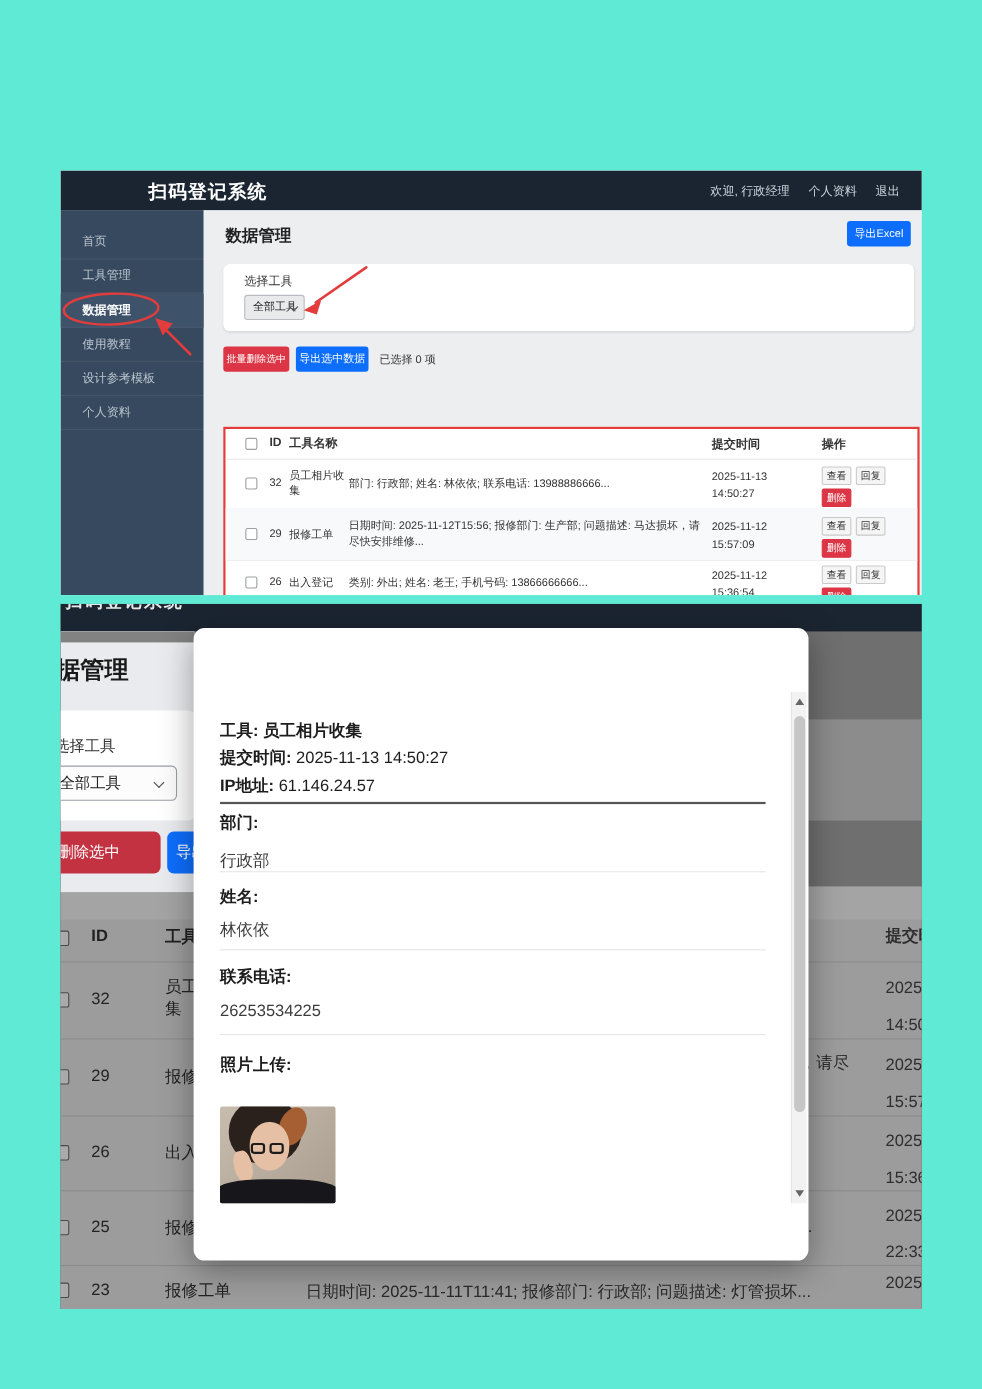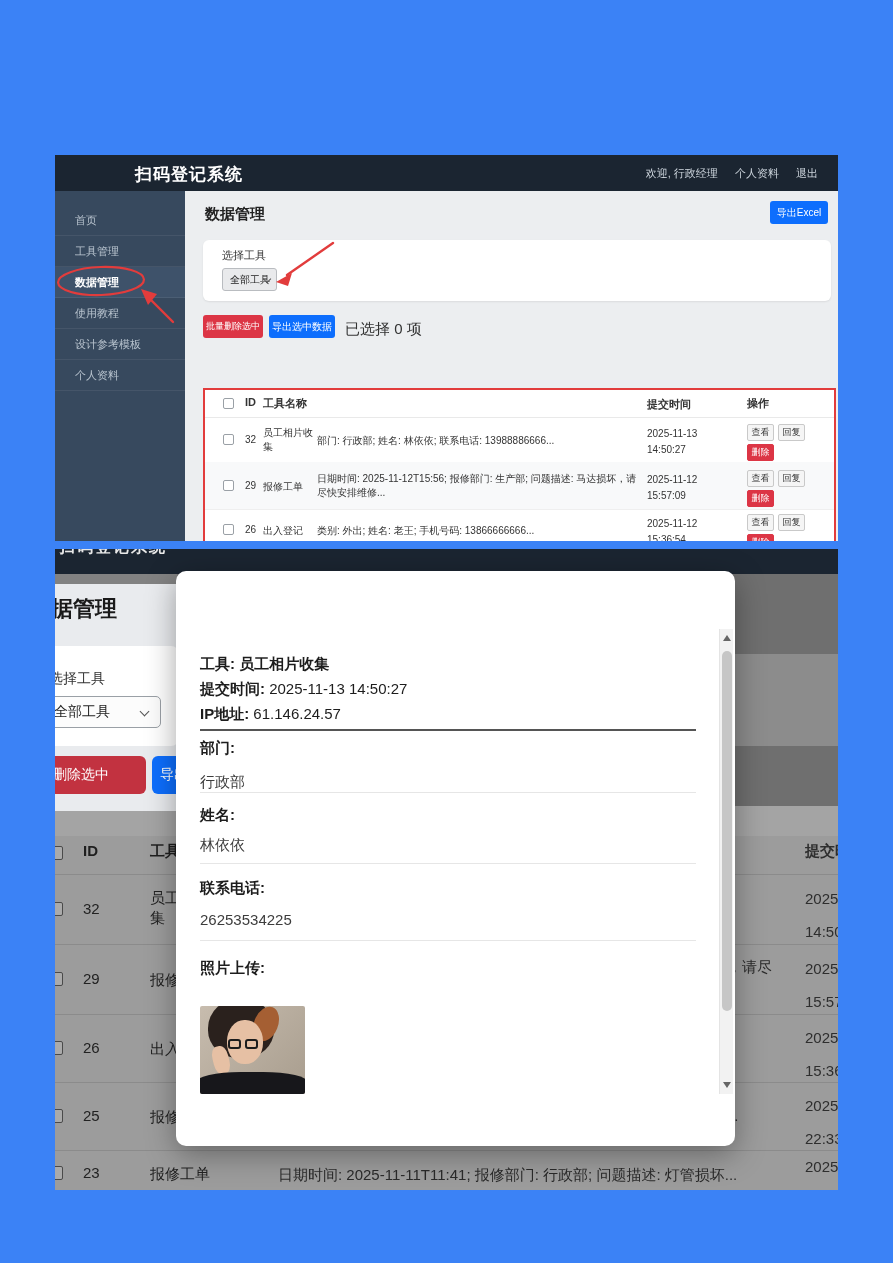--- a/index.html
+++ b/index.html
@@ -1,37 +1,37 @@
 <!DOCTYPE html>
 <html><head>
 <meta charset="utf-8">
 <style>
   html,body{margin:0;padding:0;background:#ffffff;}
-  .page{position:relative;width:893px;height:1263px;background:#3b82f6;overflow:hidden;
+  .page{position:relative;width:893px;height:1263px;background:#5eead4;overflow:hidden;
         font-family:"Liberation Sans","DejaVu Sans",sans-serif;}
   
   .shot1{position:absolute;left:55px;top:155px;width:783px;height:386px;overflow:hidden;background:#eceef0;}
   .s1-nav{position:absolute;left:0;top:0;width:783px;height:36px;background:#1b2531;}
   .s1-logo{position:absolute;left:80px;top:8px;color:#fff;font-size:17px;font-weight:700;letter-spacing:1px;}
   .s1-navright{position:absolute;right:20px;top:11px;color:#cdd5dd;font-size:11px;}
   .s1-navright span{margin-left:14px;}
   .s1-side{position:absolute;left:0;top:36px;width:130px;height:350px;background:#37495e;padding-top:14px;box-sizing:border-box;}
   .s1-item{height:30px;line-height:30px;padding-left:20px;font-size:11px;color:#b9c4cf;border-bottom:1px solid rgba(255,255,255,.07);}
   .s1-item.active{color:#ffffff;font-weight:700;background:#3e526a;}
   .s1-main{position:absolute;left:130px;top:36px;width:653px;height:350px;}
   .s1-title{position:absolute;left:20px;top:14px;font-size:15px;font-weight:700;color:#222;}
   .btn{display:inline-block;text-align:center;color:#fff;border-radius:3px;box-sizing:border-box;}
   .s1-export{position:absolute;right:10px;top:10px;width:58px;height:23px;line-height:23px;background:#0d6efd;font-size:10px;}
   .s1-card{position:absolute;left:18px;top:49px;width:628px;height:61px;background:#fff;border-radius:6px;box-shadow:0 1px 2px rgba(0,0,0,.08);}
   .s1-card-label{position:absolute;left:19px;top:8px;font-size:11px;color:#333;}
   .sel{position:absolute;left:19px;top:28px;width:55px;height:23px;background:#e9eaec;border:1px solid #b9bcc0;border-radius:3px;font-size:10px;color:#222;line-height:22px;padding-left:7px;box-sizing:border-box;}
   .chev{position:absolute;right:6px;top:7px;width:5px;height:5px;border-right:1.4px solid #555;border-bottom:1.4px solid #555;transform:rotate(45deg);}
   .s1-del{position:absolute;left:18px;top:124px;width:60px;height:23px;line-height:23px;background:#dc3545;font-size:10px;}
   .s1-exp2{position:absolute;left:84px;top:124px;width:66px;height:23px;line-height:23px;background:#0d6efd;font-size:10px;}
-  .s1-count{position:absolute;left:160px;top:129px;font-size:15px;color:#333;}
+  .s1-count{position:absolute;left:160px;top:129px;font-size:10px;color:#333;}
   .s1-rect{position:absolute;left:18px;top:197px;width:629px;height:186px;border:2px solid #e23c3c;background:#fff;overflow:hidden;}
   .thead{position:absolute;left:0;top:0;width:100%;height:27px;border-bottom:1px solid #e9e9e9;font-size:11px;font-weight:700;color:#333;}
   .trow{position:absolute;left:0;width:100%;font-size:10px;color:#333;border-bottom:1px solid #efefef;}
   .cb{position:absolute;width:11px;height:11px;border:1px solid #9aa0a6;border-radius:2px;background:#fff;box-sizing:border-box;}
   .c-id{position:absolute;left:40px;}
   .c-tool{position:absolute;left:58px;width:52px;line-height:14px;}
   .c-data{position:absolute;left:112px;width:328px;line-height:14px;}
   .c-time{position:absolute;left:442px;width:70px;line-height:16px;}
   .c-op{position:absolute;left:542px;}
   .mini{display:inline-block;width:25px;height:15px;line-height:15px;text-align:center;font-size:9px;background:#f5f5f5;border:1px solid #c9c9c9;border-radius:2px;color:#333;margin-right:4px;}

